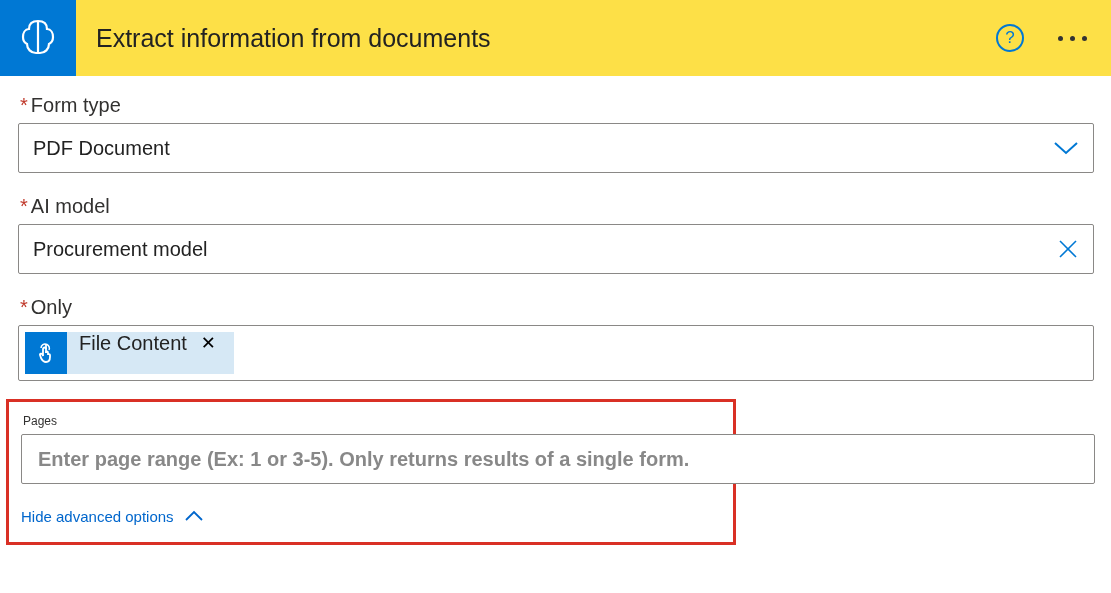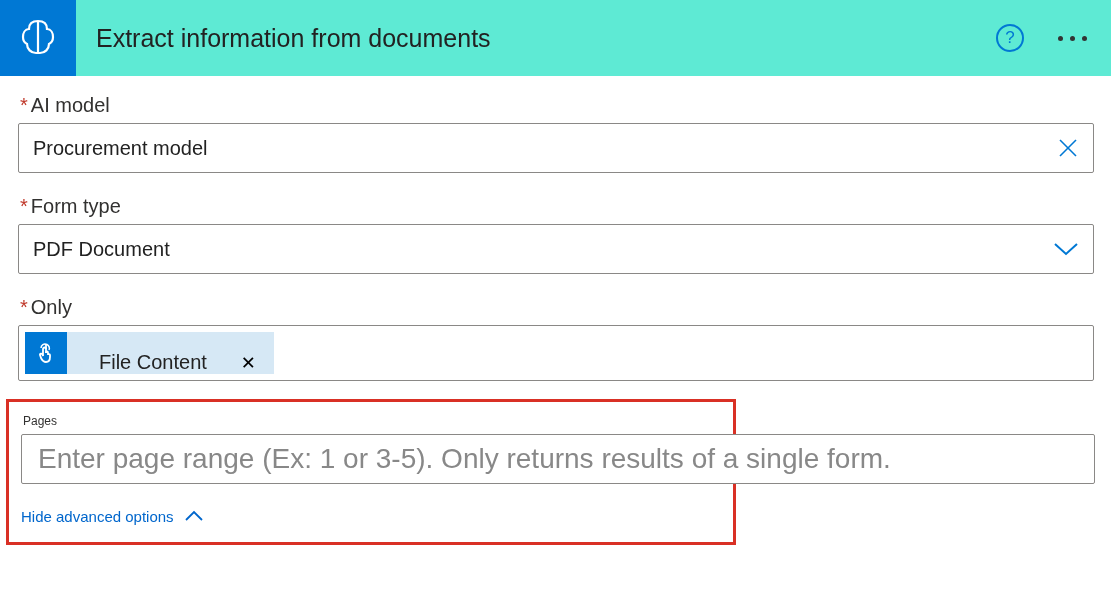--- a/index.html
+++ b/index.html
@@ -4,21 +4,21 @@
   <style>
     * { box-sizing: border-box; margin: 0; padding: 0; }
     body {
       font-family: "Segoe UI", -apple-system, sans-serif;
       background: #fff;
       width: 1111px;
       height: 593px;
       overflow: hidden;
     }
     .header {
-      background: #5eead4;
+      background: #fde047;
       height: 76px;
       display: flex;
       align-items: center;
       padding: 0 18px 0 0;
     }
     .header-icon-box {
       width: 76px;
       height: 76px;
       background: #0078d4;
       display: flex;
@@ -88,25 +88,24 @@
       border: 1px solid #8a8886;
       border-radius: 2px;
       padding: 6px;
       display: flex;
       align-items: center;
       background: #fff;
     }
     .token-chip {
       background: #d6e8f5;
       display: flex;
-      align-items: flex-end;
+      align-items: flex-start;
       height: 42px;
       padding-right: 14px;
       cursor: default;
-      gap: 20px;
     }
     .token-icon {
       width: 42px; height: 42px;
       background: #0078d4;
       display: flex;
       align-items: center;
       justify-content: center;
       margin-right: 12px;
     }
     .token-label { font-size: 20px; color: #222; margin-right: 10px; }
@@ -133,25 +132,26 @@
       padding: 0 16px;
       font-size: 20px;
       color: #888;
       margin-bottom: 24px;
       background: #fff;
       width: 1074px;
     }
     .pages-input {
       border: none;
       outline: none;
-      font-size: 28px;
+      font-size: 20px;
       width: 100%;
       color: #0369a1;
       font-family: inherit;
       background: transparent;
+      font-weight: bold;
     }
     .pages-input::placeholder { color: #888; }
     .hide-link {
       color: #0066cc;
       font-size: 15px;
       cursor: pointer;
       display: inline-flex;
       align-items: center;
       gap: 10px;
     }
@@ -168,41 +168,41 @@
   <div class="header-title">Extract information from documents</div>
   <div class="help-btn">?</div>
   <div class="more-btn">
     <span></span>
       <span></span>
       <span></span>
   </div>
 </div>
 
 <div class="body-area">
+
+  <div class="field-block">
+    <div class="label-row"><span class="req">*</span><span>Form type</span></div>
+    <div class="input-box">
+      <span>PDF Document</span>
+      <span class="chevron-icon">
+        <svg width="26" height="16" viewBox="0 0 26 16" stroke="#0078d4" stroke-width="2" fill="none">
+            <polyline points="2,3 13,13 24,3"></polyline>
+          </svg>
+      </span>
+    </div>
+  </div>
 
   <div class="field-block">
     <div class="label-row"><span class="req">*</span><span>AI model</span></div>
     <div class="input-box">
       <span>Procurement model</span>
       <span class="clear-icon">
         <svg width="22" height="22" viewBox="0 0 22 22" stroke="#0078d4" stroke-width="1.6">
             <line x1="3" y1="3" x2="19" y2="19"></line>
             <line x1="19" y1="3" x2="3" y2="19"></line>
-          </svg>
-      </span>
-    </div>
-  </div>
-
-  <div class="field-block">
-    <div class="label-row"><span class="req">*</span><span>Form type</span></div>
-    <div class="input-box">
-      <span>PDF Document</span>
-      <span class="chevron-icon">
-        <svg width="26" height="16" viewBox="0 0 26 16" stroke="#0078d4" stroke-width="2" fill="none">
-            <polyline points="2,3 13,13 24,3"></polyline>
           </svg>
       </span>
     </div>
   </div>
 
   <div class="field-block">
     <div class="label-row"><span class="req">*</span><span>Only</span></div>
     <div class="token-box">
       <div class="token-chip">
         <div class="token-icon">

